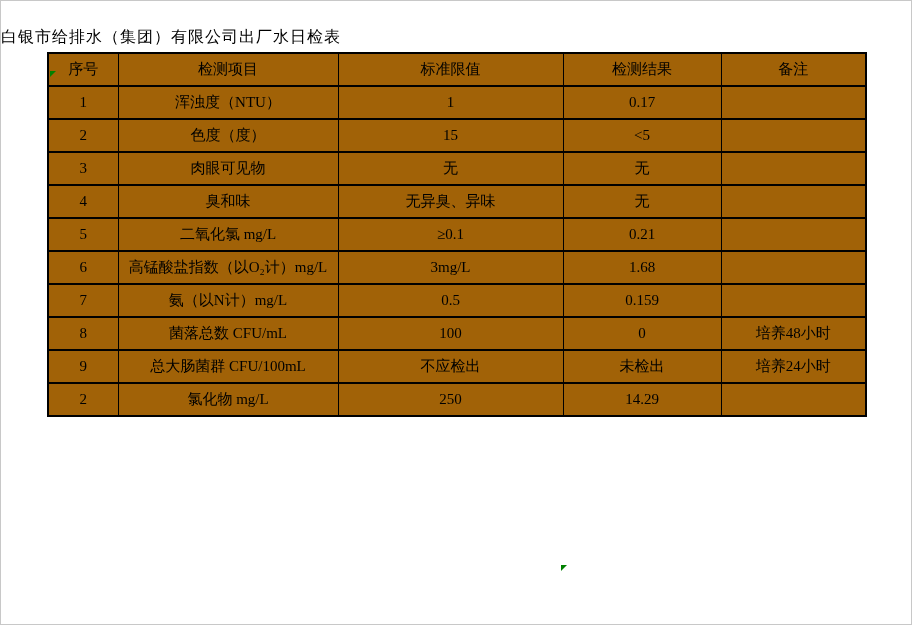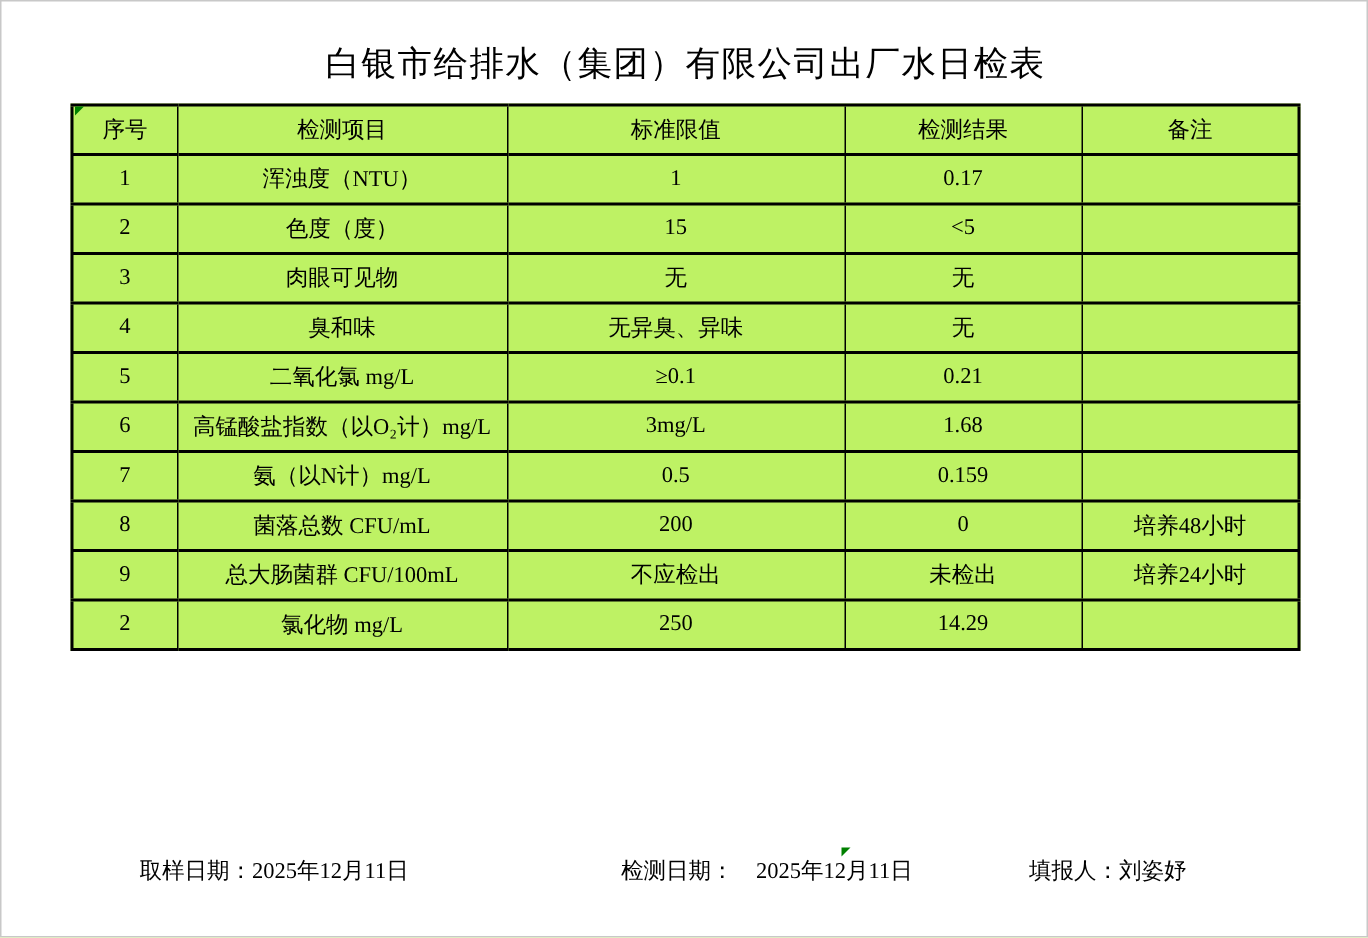--- a/index.html
+++ b/index.html
@@ -13,32 +13,32 @@
   }
   .page{
     position:absolute;left:0;top:0;
     width:910px;height:623px;
     border:1px solid #c8c8c8;
     background:#ffffff;
   }
   .title{
     position:absolute;
     left:0;top:26px;width:912px;
-    text-align:center;
-    font-size:23px;
+    text-align:left;
+    font-size:16px;
     letter-spacing:1px;
     white-space:nowrap;
   }
   table.daily{
     position:absolute;
-    left:46px;top:68px;
+    left:46px;top:51px;
     width:818px;
     border-collapse:collapse;
     table-layout:fixed;
-    background:#bef264;
+    background:#a16207;
   }
   table.daily th, table.daily td{
     border-left:1px solid #000;
     border-right:1px solid #000;
     border-top:2px solid #000;
     border-bottom:2px solid #000;
     text-align:center;
     vertical-align:middle;
     font-size:15px;
     font-weight:normal;
@@ -136,21 +136,21 @@
         <tr>
           <td>7</td>
           <td>氨（以N计）mg/L</td>
           <td>0.5</td>
           <td>0.159</td>
           <td></td>
         </tr>
         <tr>
           <td>8</td>
           <td>菌落总数 CFU/mL</td>
-          <td>200</td>
+          <td>100</td>
           <td>0</td>
           <td>培养48小时</td>
         </tr>
         <tr>
           <td>9</td>
           <td>总大肠菌群 CFU/100mL</td>
           <td>不应检出</td>
           <td>未检出</td>
           <td>培养24小时</td>
         </tr>
@@ -160,20 +160,14 @@
           <td>250</td>
           <td>14.29</td>
           <td></td>
         </tr>
       </tbody>
   </table>
 
   <div class="tri tri-top-left" style="border-top-color: rgb(0, 128, 0);"></div>
   <div class="tri tri-bottom" style="border-top-color: rgb(0, 128, 0);"></div>
 
-  <div class="footer">
-    <span class="f-sample">取样日期：2025年12月11日</span>
-    <span class="f-test-label">检测日期：</span>
-    <span class="f-test-value">2025年12月11日</span>
-    <span class="f-reporter">填报人：刘姿妤</span>
-  </div>
 
 </div>
 
 </body></html>

